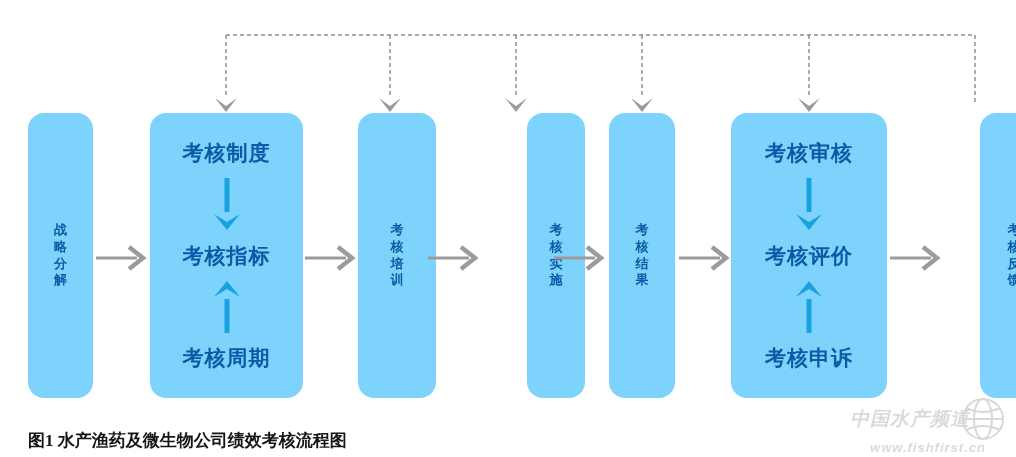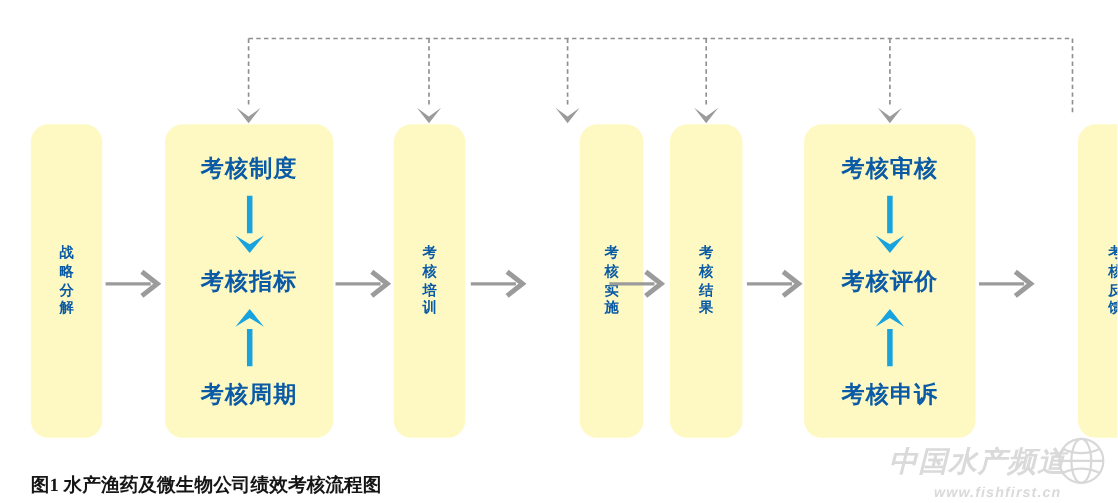--- a/index.html
+++ b/index.html
@@ -2,21 +2,21 @@
 <html><head>
 <meta charset="utf-8">
 <style>
   html,body { margin:0; padding:0; background:#ffffff; }
   .stage {
     position:relative; width:1016px; height:457px; background:#ffffff;
     font-family:"Liberation Sans", sans-serif; overflow:hidden;
   }
   .node {
     position:absolute; top:113px; height:285px;
-    background:#fef9c3; border-radius:16px;
+    background:#7dd3fc; border-radius:16px;
     display:flex; align-items:center; justify-content:center;
   }
   .vlabel {
     width:23px; font-size:13px; font-weight:bold; color:#0A5AA5;
     line-height:1.3; text-align:center; word-break:break-all;
   }
   .widenode {
     flex-direction:column; justify-content:space-between;
     padding:26px 0; box-sizing:border-box;
   }
@@ -29,21 +29,21 @@
   .caption {
     position:absolute; left:28px; top:429px;
     font-family:"Liberation Serif", serif; font-weight:bold;
     font-size:17px; color:#151515; white-space:nowrap;
   }
   .watermark {
     position:absolute; right:10px; bottom:2px; text-align:center;
     color:#DADADA; font-weight:bold; font-style:italic;
   }
   .wm-row { display:flex; align-items:center; }
-  .wm-title { font-size:26px; letter-spacing:1px; white-space:nowrap; }
+  .wm-title { font-size:19px; letter-spacing:1px; white-space:nowrap; }
   .wm-url { font-size:13px; letter-spacing:1px; margin-top:-2px; }
   .wm-globe { margin-left:-10px; }
 </style>
 </head>
 <body>
 
 <div class="stage">
 
   <svg class="overlay">
     <g stroke="#8F8F8F" stroke-width="1.5" fill="none" stroke-dasharray="4,3">
@@ -74,21 +74,21 @@
       <polygon points="5,38 18,46 31,38 18,54" fill="#18A2DE"></polygon>
     </svg>
     <div class="hlabel">考核指标</div>
     <svg width="36" height="56">
       <polygon points="5,18 18,2 31,18 18,10" fill="#18A2DE"></polygon>
       <line x1="18" y1="20" x2="18" y2="54" stroke="#18A2DE" stroke-width="5"></line>
     </svg>
     <div class="hlabel">考核周期</div>
   </div>
 
-  <div class="node" style="left:358px; width:65px;">
+  <div class="node" style="left:358px; width:78px;">
     <div class="vlabel">考核培训</div>
   </div>
 
   <div class="node" style="left:483px; width:58px;margin-left:44px;">
     <div class="vlabel">考核实施</div>
   </div>
 
   <div class="node" style="left:609px; width:66px;">
     <div class="vlabel">考核结果</div>
   </div>

